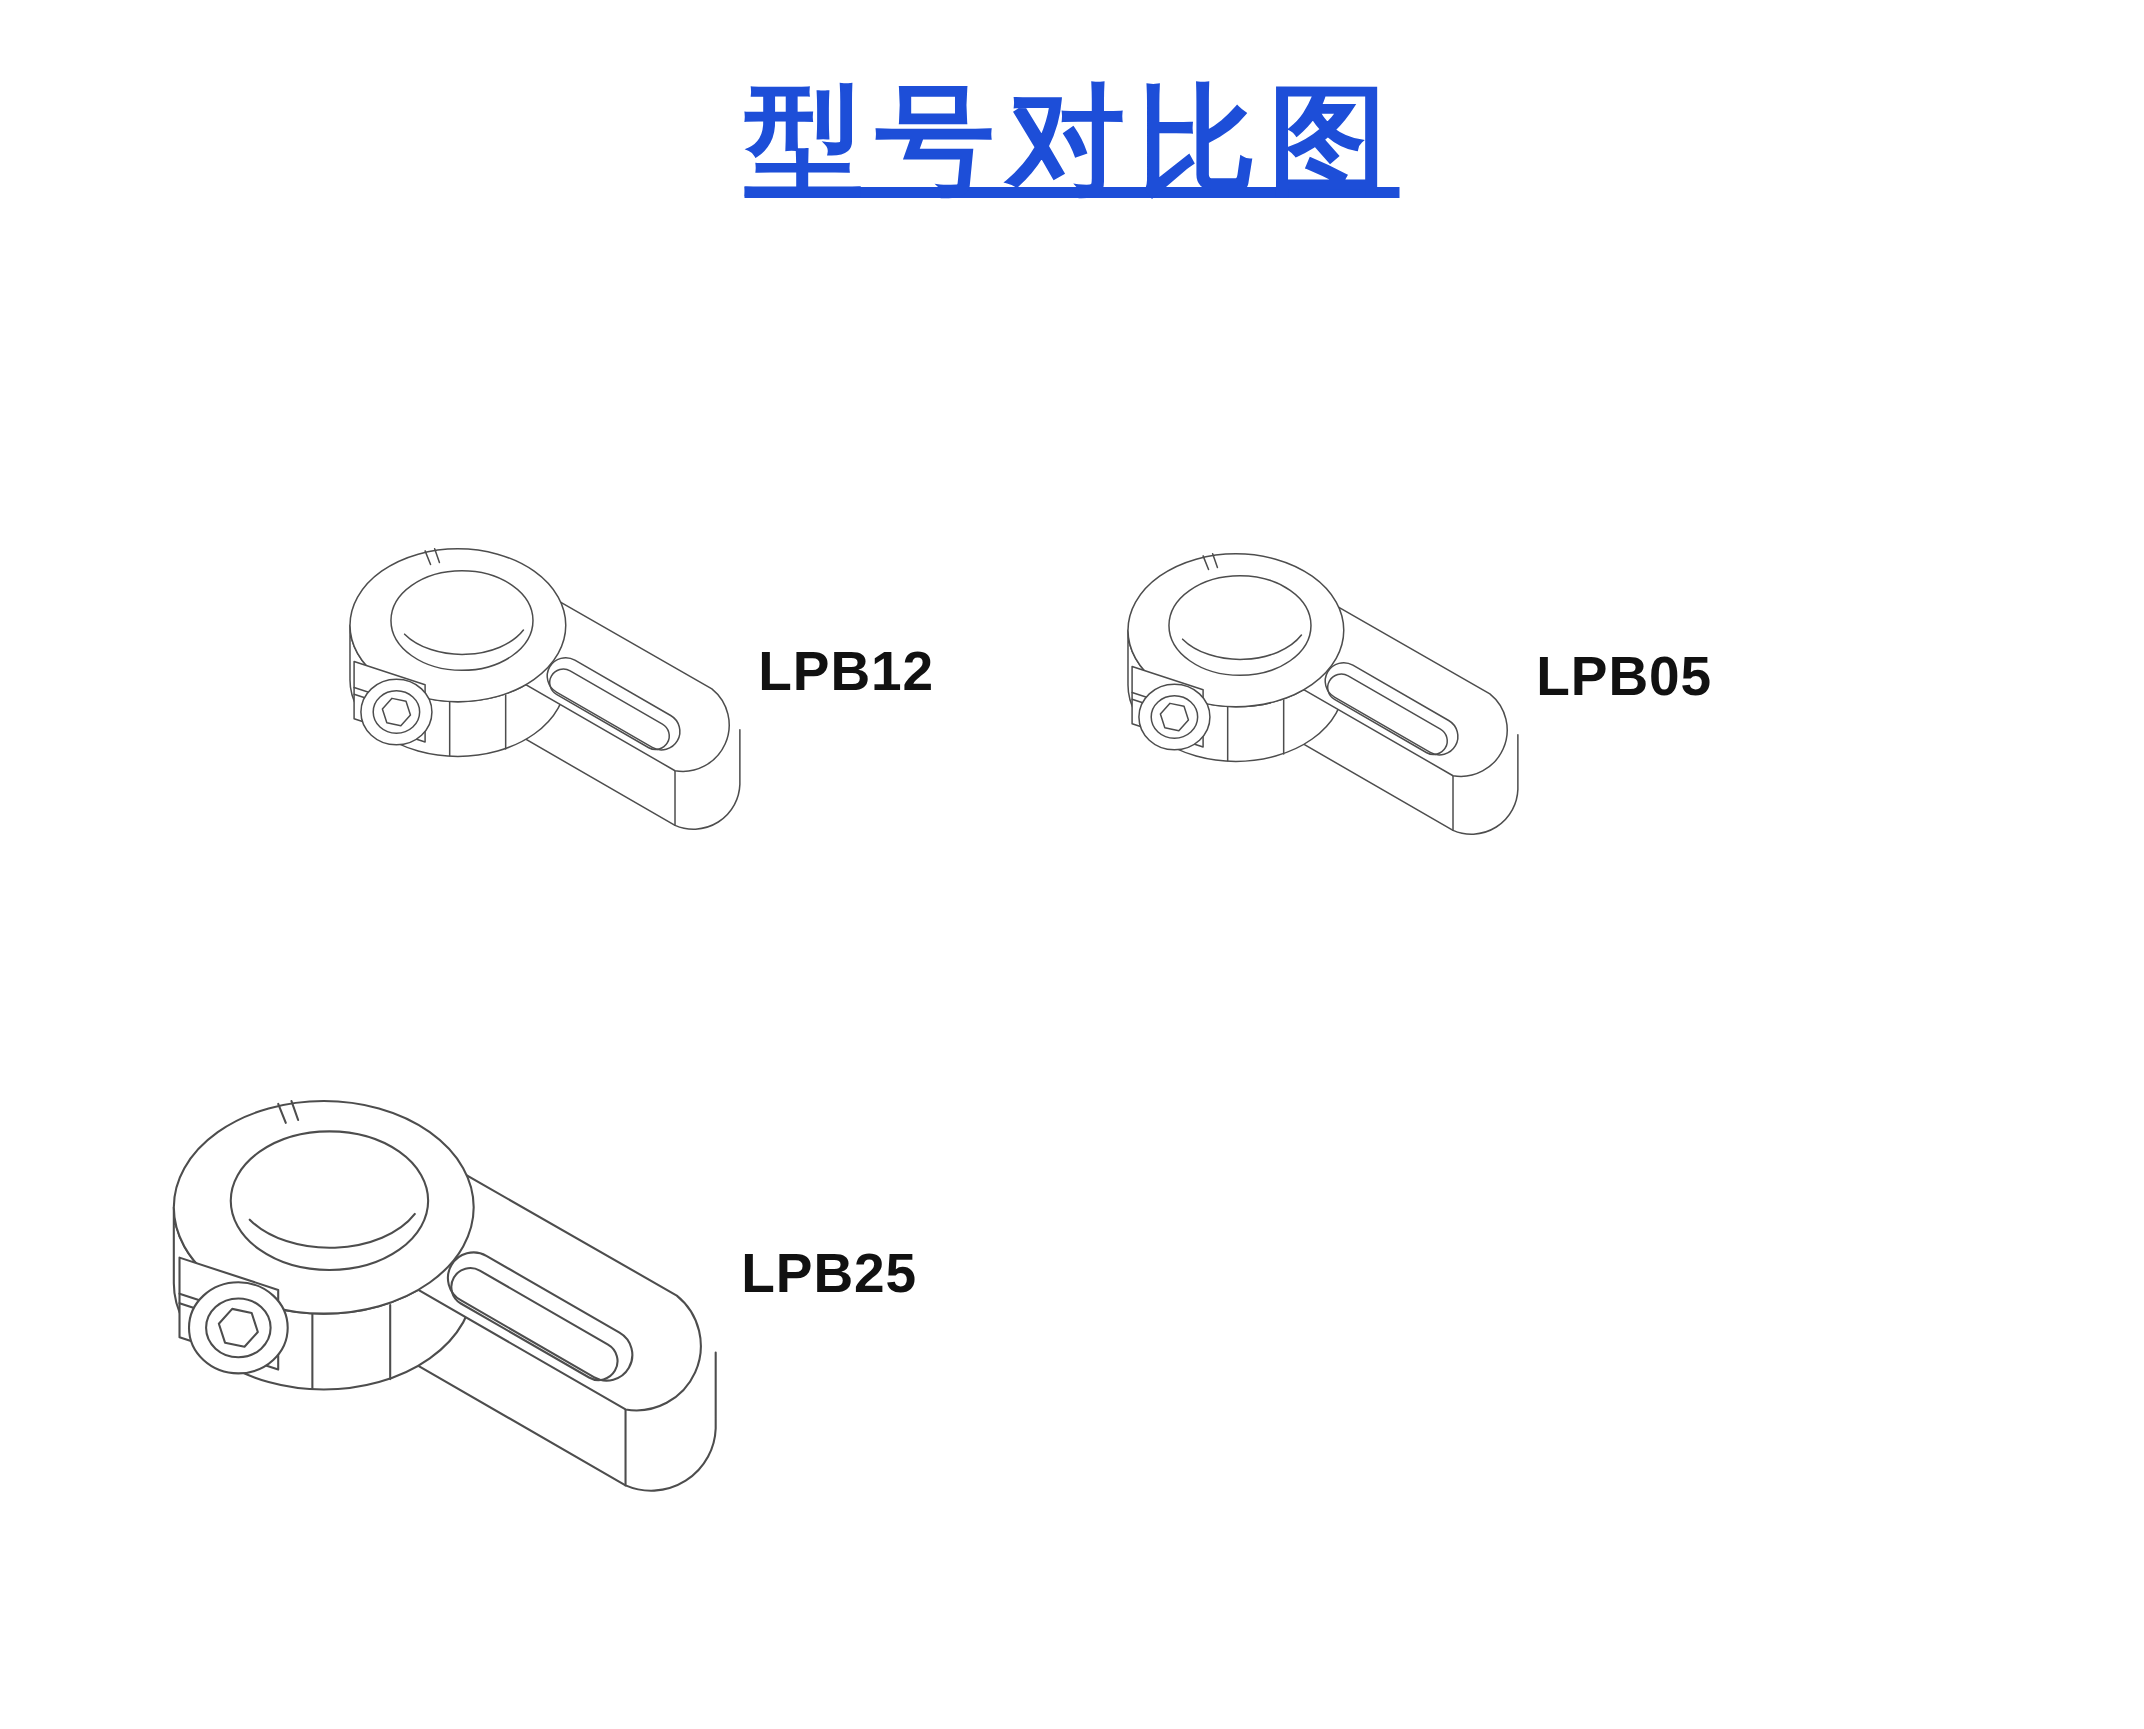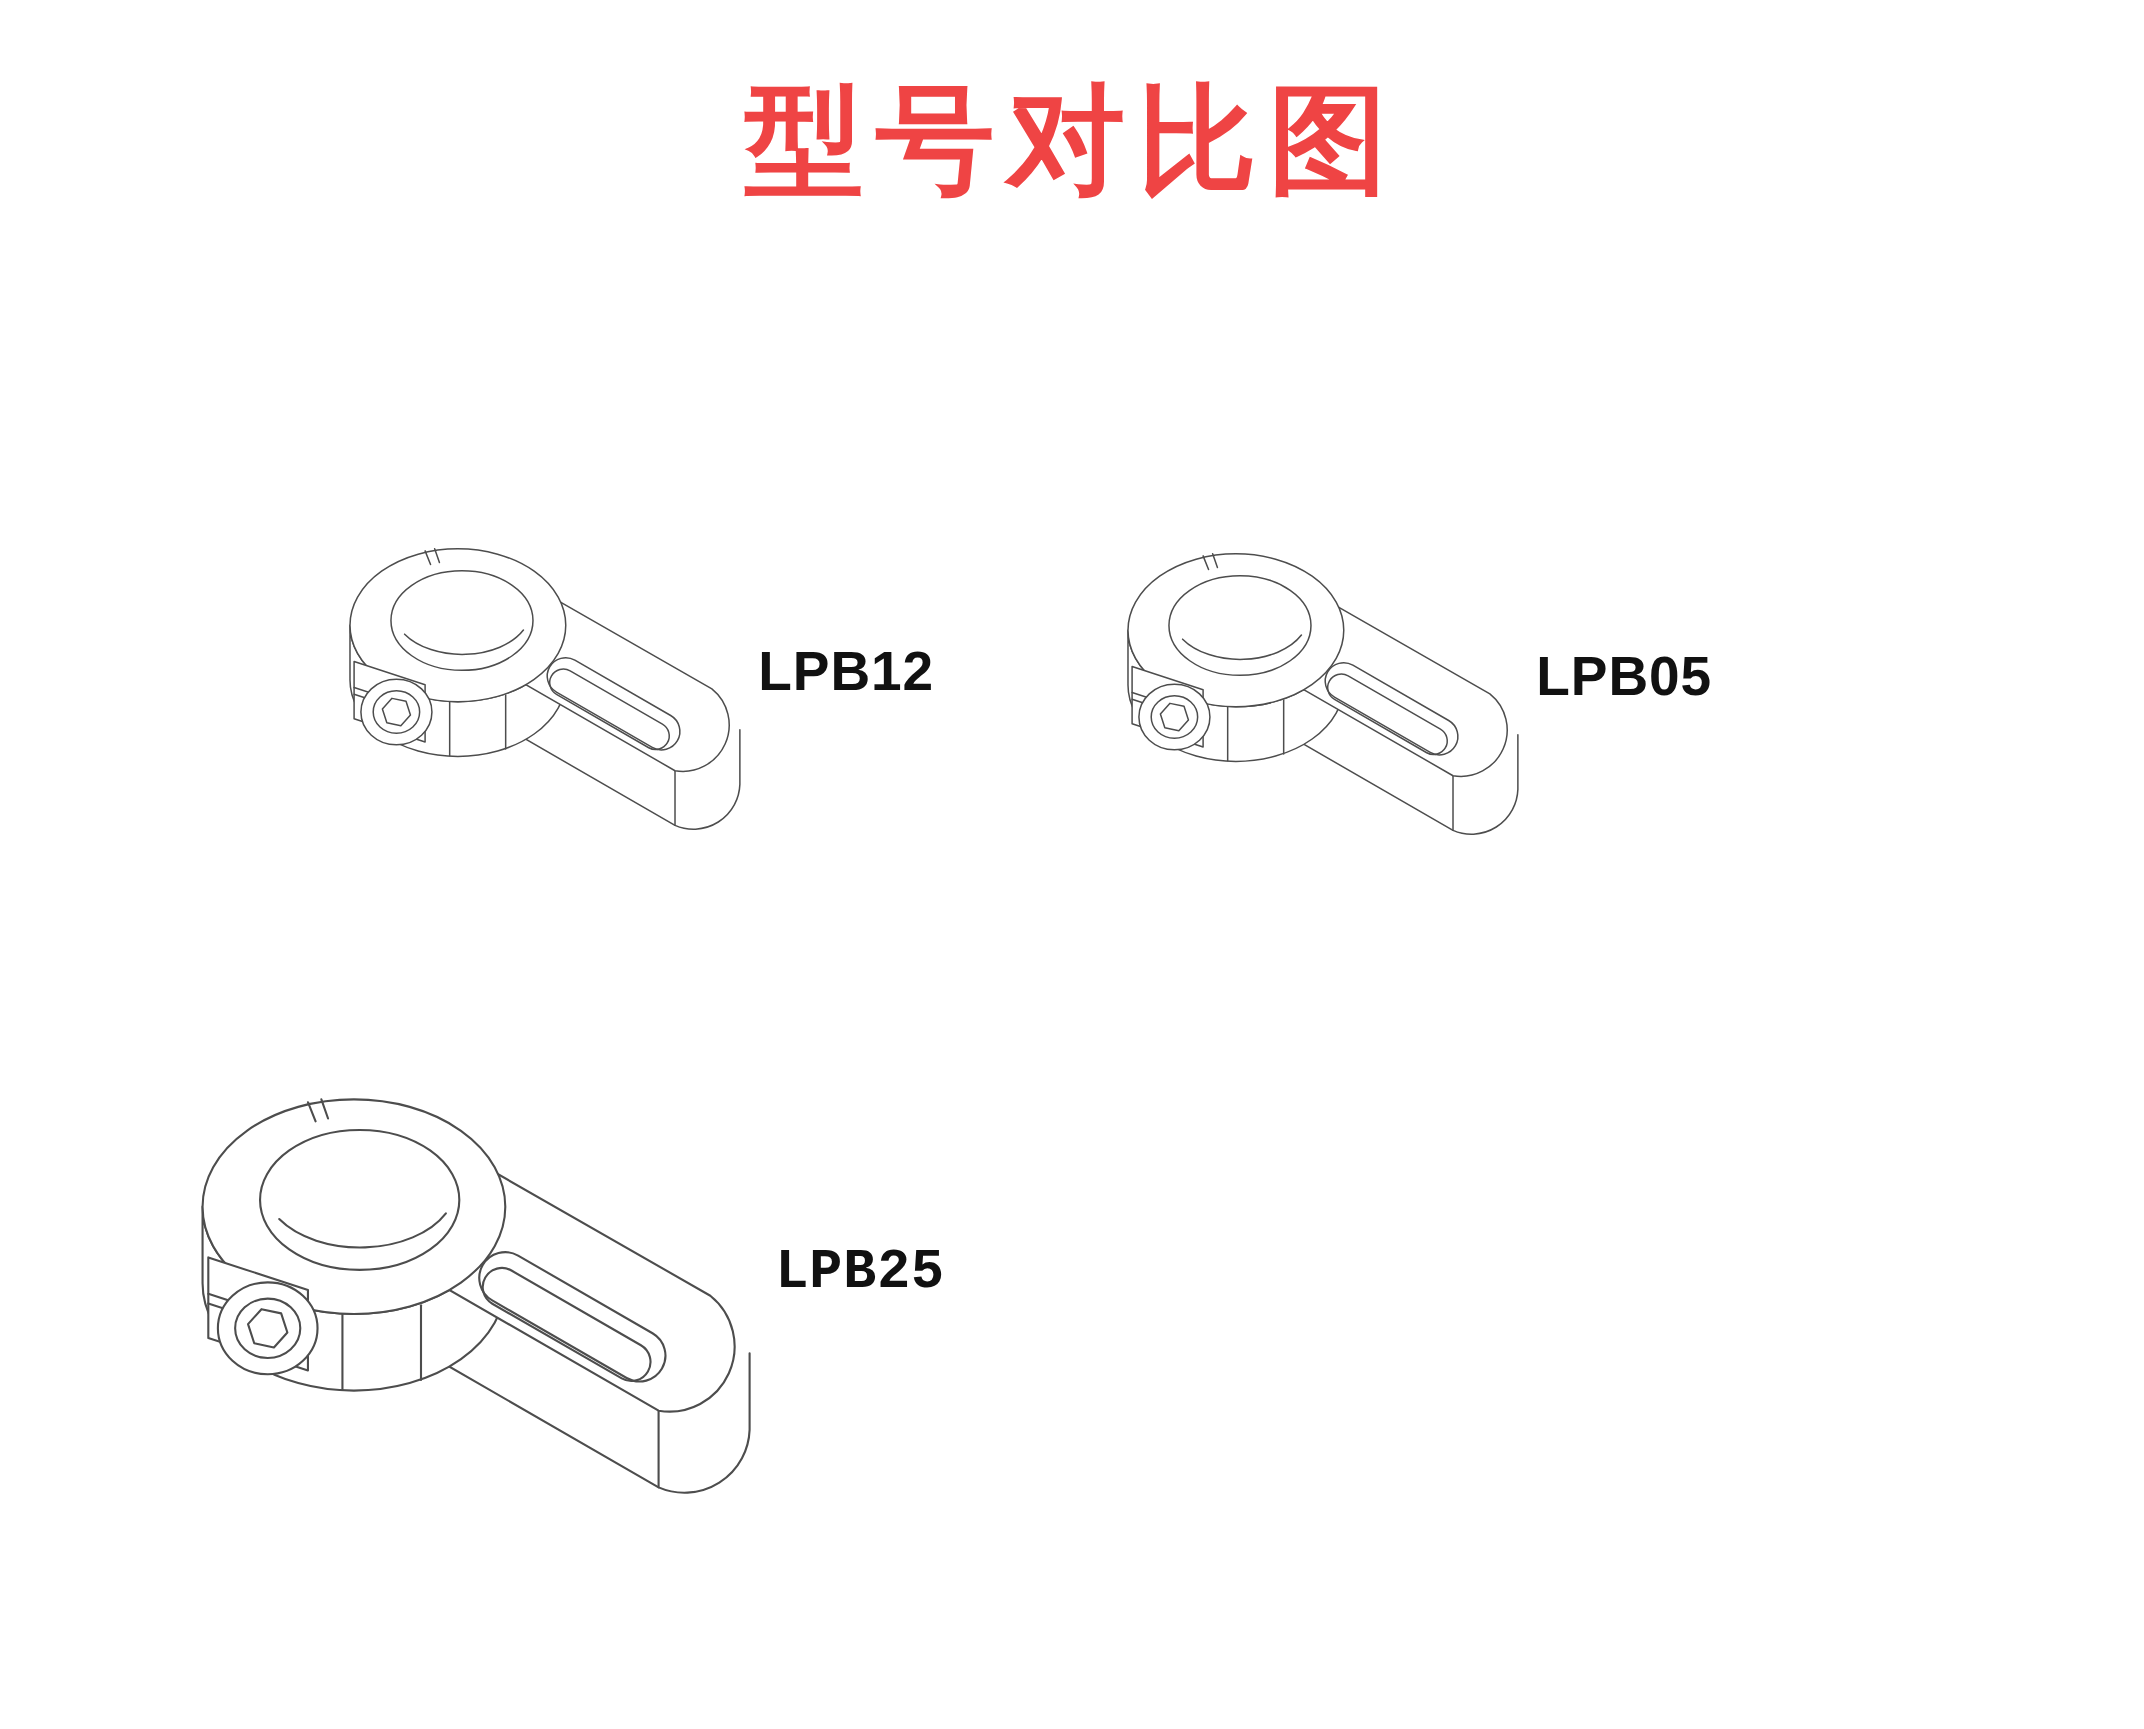--- a/index.html
+++ b/index.html
@@ -14,21 +14,22 @@
   }
   .page-title{
     position:absolute;
     top:61px;
     left:0;
     width:100%;
     text-align:center;
     font-size:119px;
     font-weight:900;
     letter-spacing:12px;
-    color:#ef4444;
+    color:#1d4ed8;
+    text-decoration:underline;
   }
   .figure{
     position:absolute;
     display:flex;
     align-items:center;
   }
   .figure svg{display:block;}
   .model-label{
     text-align:center;
     font-size:55px;
@@ -95,21 +96,21 @@
     <div class="model-label">LPB12</div>
   </div>
 
   <div class="figure" style="left:1072px; top:437px; width:640px;">
     <svg viewBox="0 0 680 520" width="640" height="489">
       <use href="#clamp-geo"></use>
     </svg>
     <div class="model-label">LPB05</div>
   </div>
 
-  <div class="figure" style="left:124px; top:964px; width:821px;font-family:Liberation Mono, monospace;">
+  <div class="figure" style="left:96px; top:964px; width:821px;">
     <svg viewBox="0 0 680 520" width="821" height="629">
       <use href="#clamp-geo"></use>
     </svg>
     <div class="model-label">LPB25</div>
   </div>
 
 
 </div>
 
 

